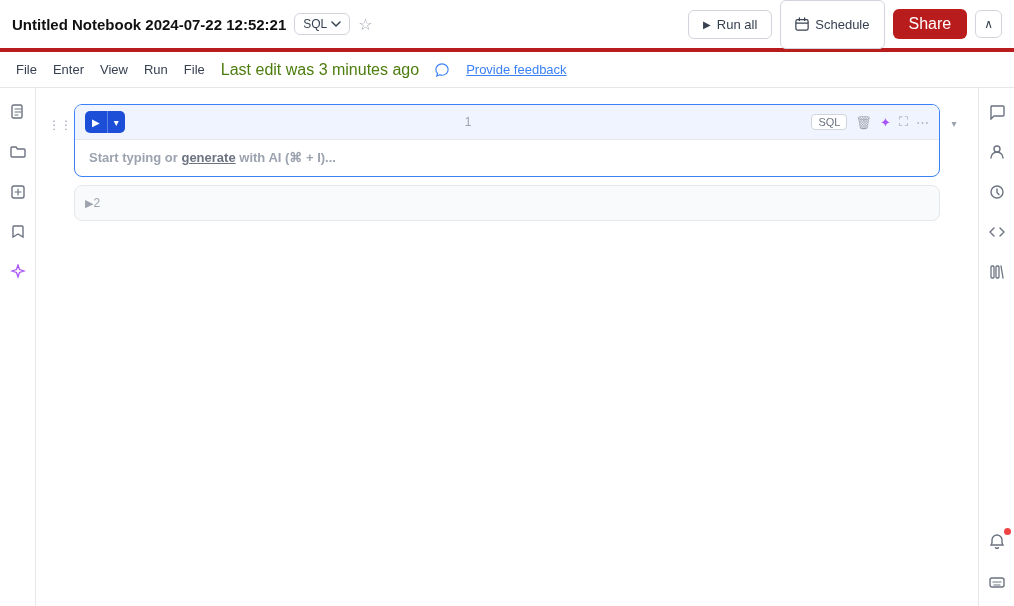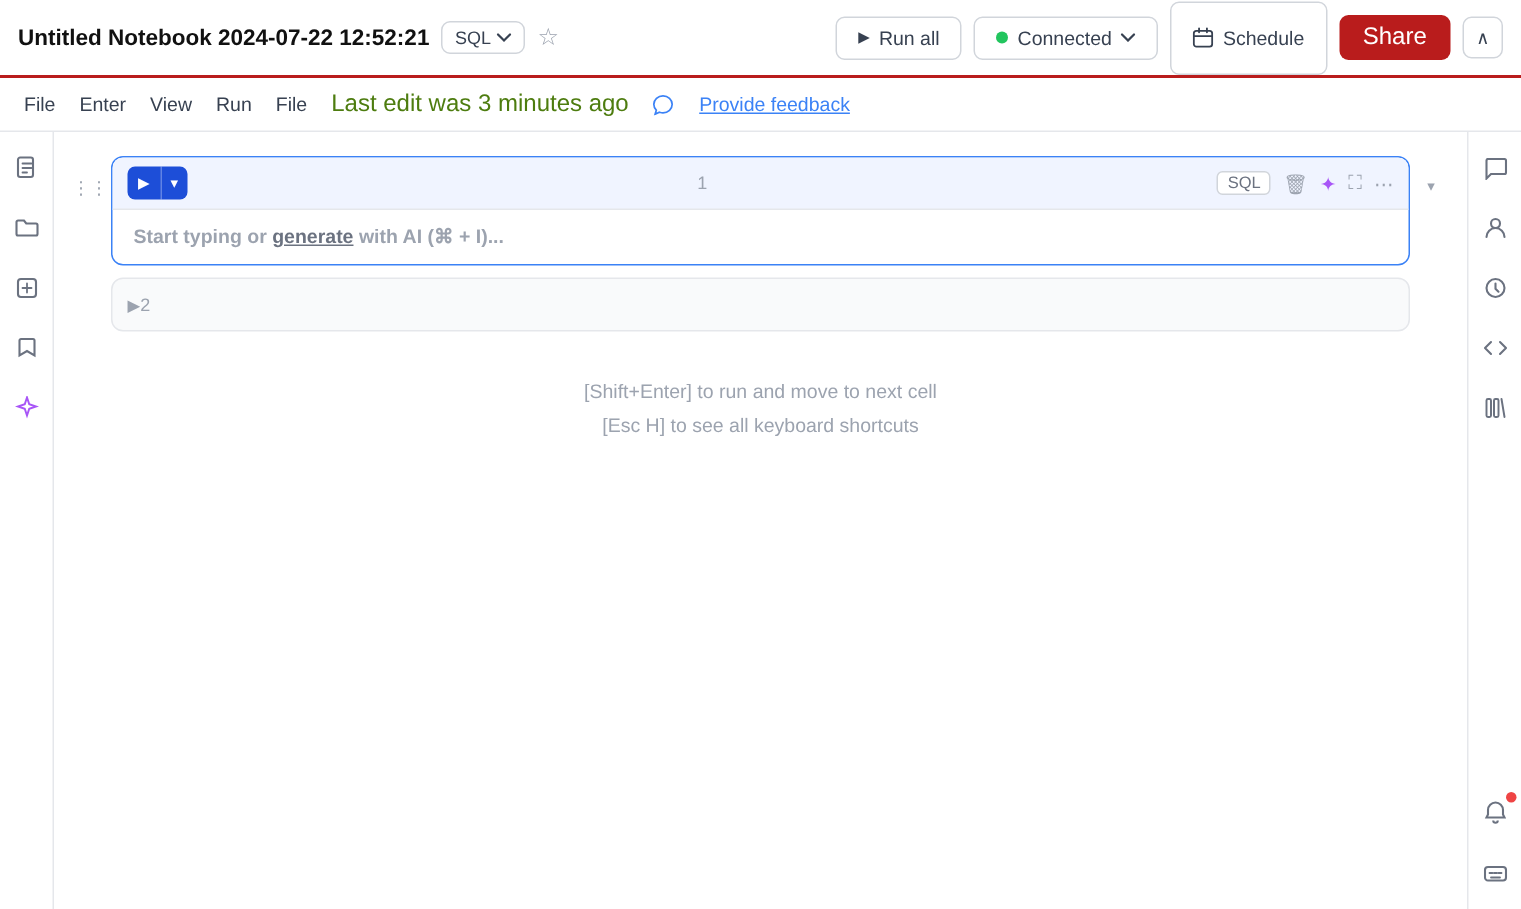--- a/index.html
+++ b/index.html
@@ -1,21 +1,21 @@
 <!DOCTYPE html>
 <html><head>
   <meta charset="utf-8">
   <style>
     * { box-sizing: border-box; margin: 0; padding: 0; }
     body { font-family: -apple-system, BlinkMacSystemFont, 'Segoe UI', sans-serif; background: #fff; height: 606px; width: 1014px; overflow: hidden; display: flex; flex-direction: column; }
 
     
     .top-bar {
       display: flex; align-items: center; justify-content: space-between;
-      padding: 0 12px; height: 52px; border-bottom: 2px solid #b91c1c;
+      padding: 0 12px; height: 52px; border-bottom: 4px solid #b91c1c;
       flex-shrink: 0;
     }
     .top-bar-left { display: flex; align-items: center; gap: 8px; }
     .notebook-title { font-size: 15px; font-weight: 600; color: #111; }
     .sql-badge {
       display: flex; align-items: center; gap: 4px;
       border: 1px solid #d1d5db; border-radius: 6px;
       padding: 3px 8px; font-size: 12px; color: #374151; cursor: pointer;
     }
     .sql-badge svg { width: 10px; height: 10px; }
@@ -191,27 +191,20 @@
       <svg viewBox="0 0 10 6" fill="none">
           <path d="M1 1l4 4 4-4" stroke="#374151" stroke-width="1.5" stroke-linecap="round"></path>
         </svg>
     </div>
     <span class="star-icon">☆</span>
   </div>
   <div class="top-bar-right">
     <button class="run-all-btn">
       <span class="play-icon">▶</span>
       <span>Run all</span>
-    </button>
-    <button class="connected-btn">
-      <span class="connected-dot"></span>
-      <span>Connected</span>
-      <svg viewBox="0 0 10 6" width="10" height="6" fill="none">
-          <path d="M1 1l4 4 4-4" stroke="#374151" stroke-width="1.5" stroke-linecap="round"></path>
-        </svg>
     </button>
     <button class="schedule-btn">
       <svg width="14" height="14" viewBox="0 0 16 16" fill="none">
         <rect x="1" y="3" width="14" height="12" rx="2" stroke="#374151" stroke-width="1.4"></rect>
         <path d="M1 7h14" stroke="#374151" stroke-width="1.4"></path>
         <path d="M5 1v3M11 1v3" stroke="#374151" stroke-width="1.4" stroke-linecap="round"></path>
       </svg>
       <span>Schedule</span>
     </button>
     <button class="share-btn">
@@ -304,24 +297,20 @@
       <div class="cell inactive">
         <div class="inactive-cell-header">
           <button class="inactive-play-btn">▶</button>
           <span class="cell-number">2</span>
           <div style="flex:1;"></div>
         </div>
       </div>
       <div class="cell-side-controls"></div>
     </div>
 
-    <div class="keyboard-hints">
-      <div>[Shift+Enter] to run and move to next cell</div>
-      <div>[Esc H] to see all keyboard shortcuts</div>
-    </div>
 
   </div>
 
   <div class="right-sidebar">
     <div class="right-sidebar-top">
       <div class="r-icon">
         <svg width="16" height="16" viewBox="0 0 16 16" fill="none">
             <path d="M2 2h12a1 1 0 011 1v8a1 1 0 01-1 1H5l-3 3V3a1 1 0 011-1z" stroke="#6b7280" stroke-width="1.4"></path>
           </svg>
       </div>

